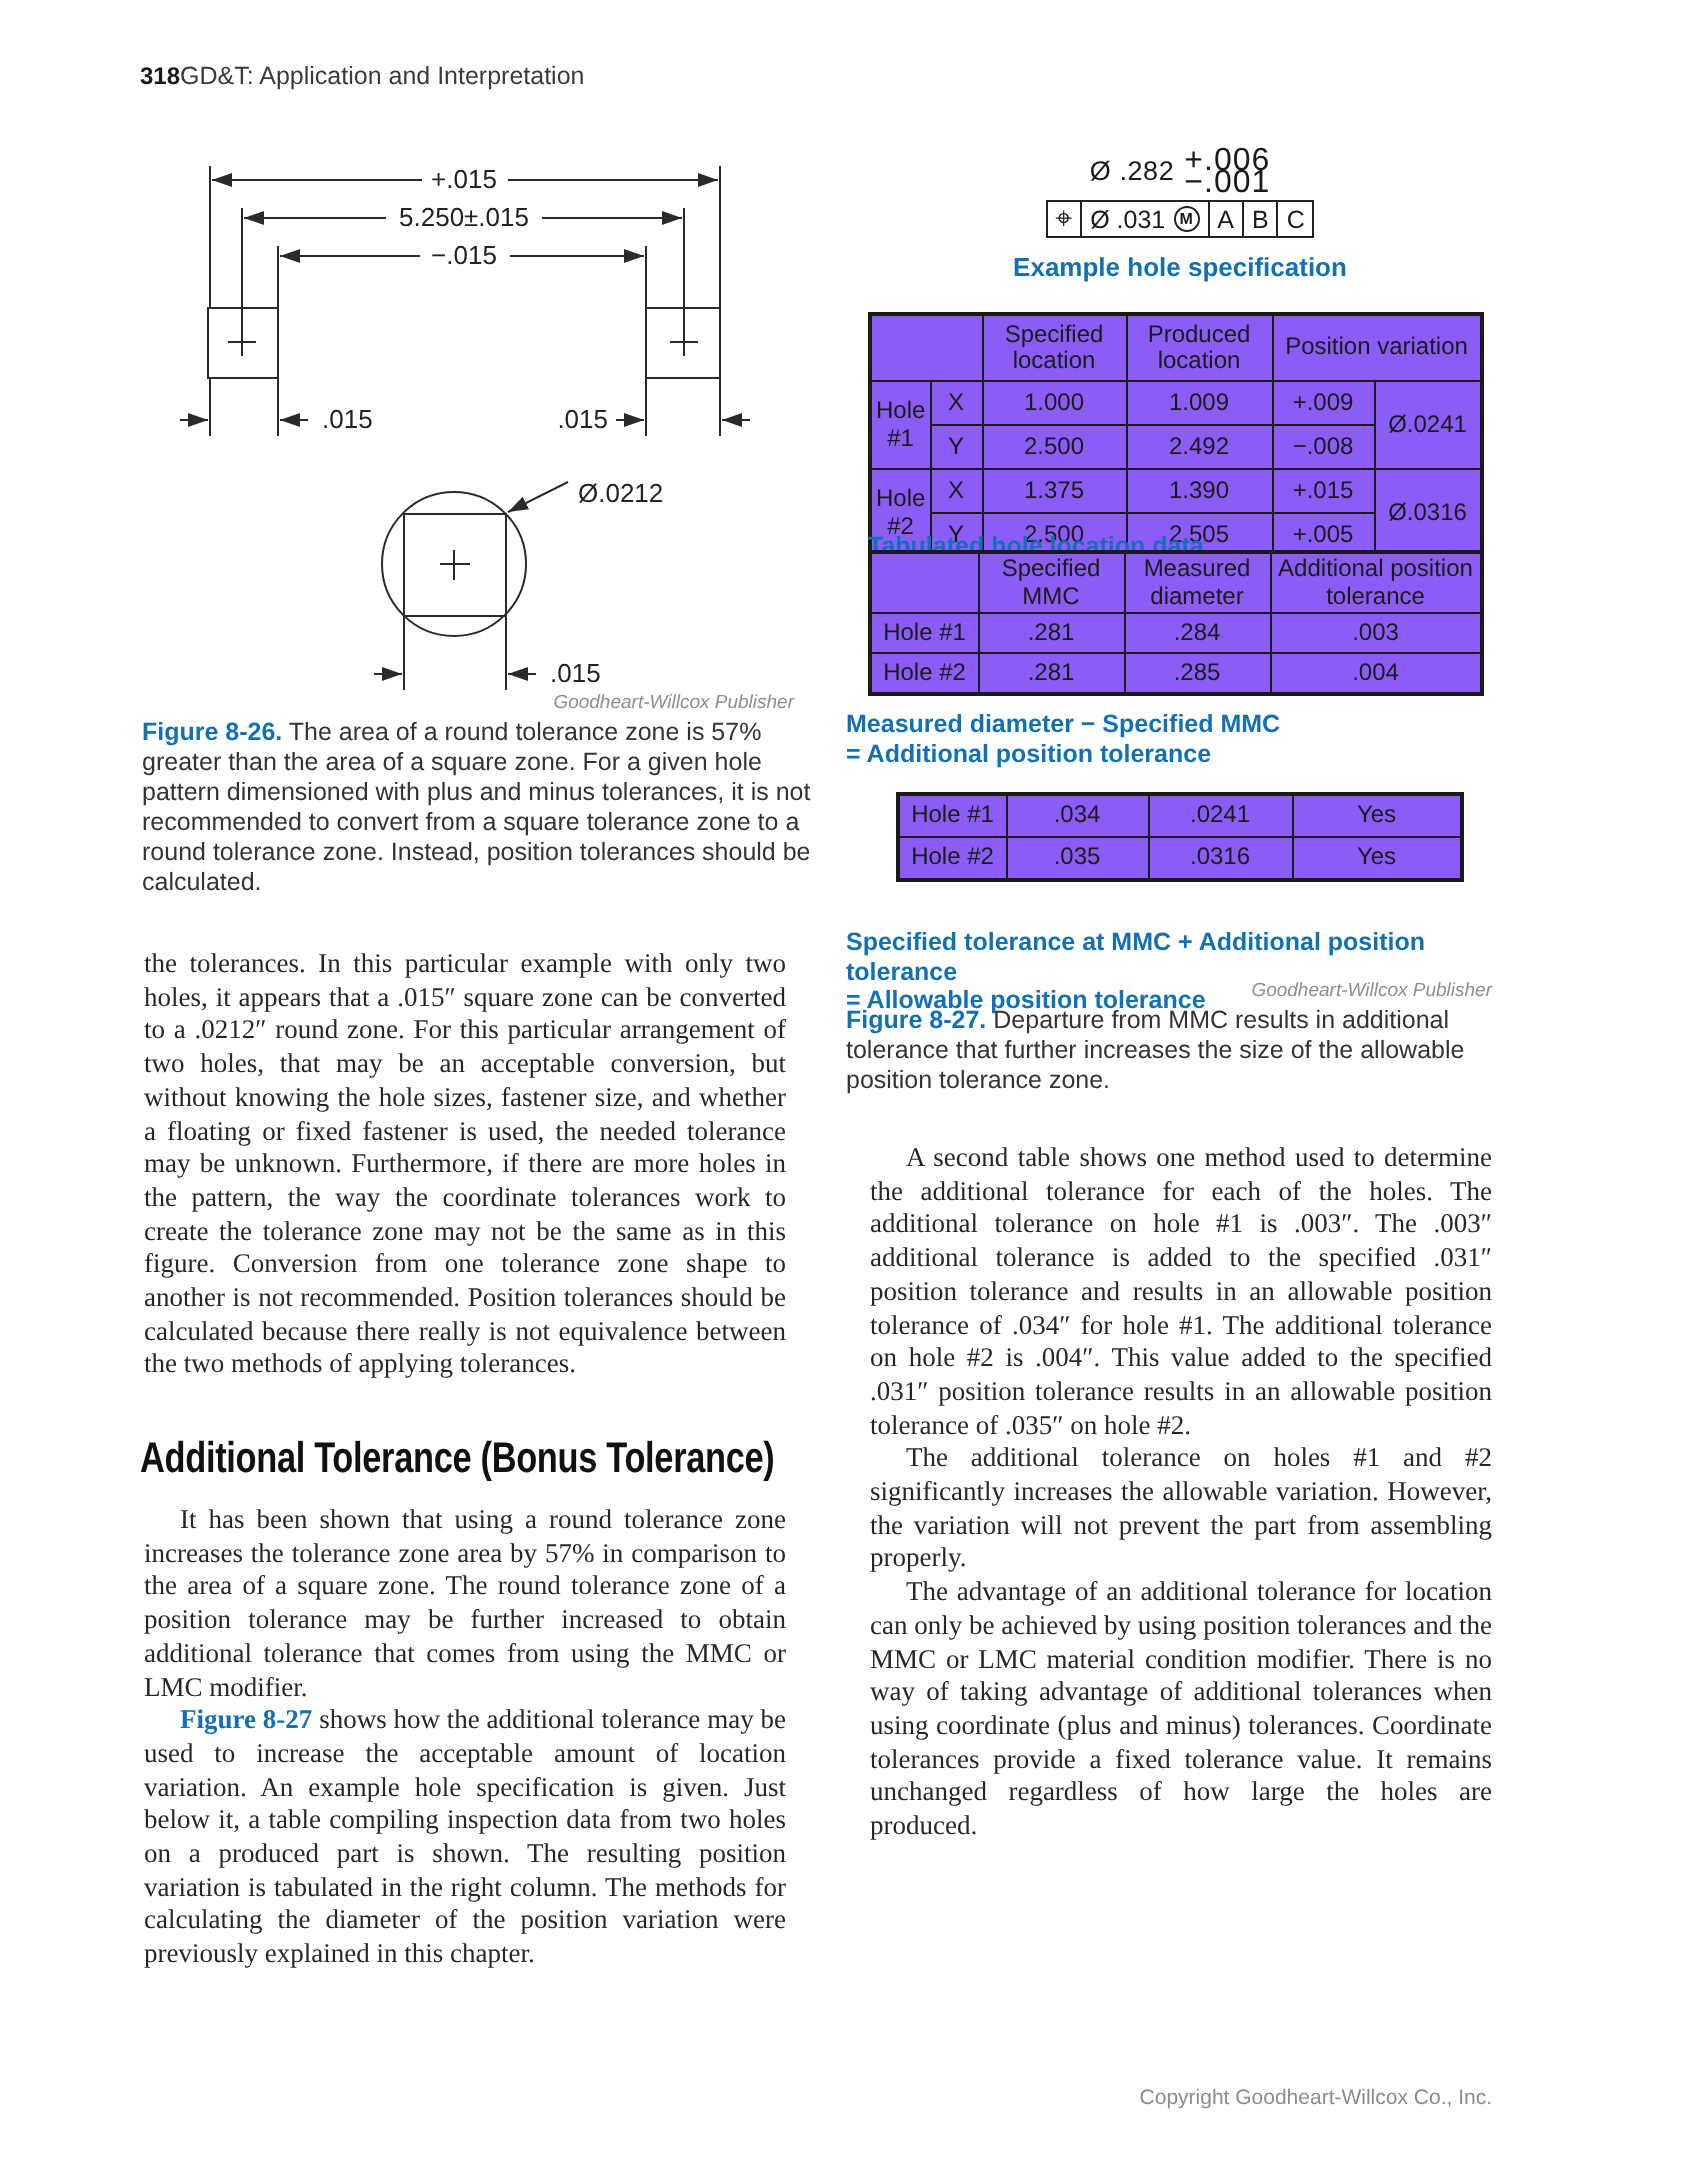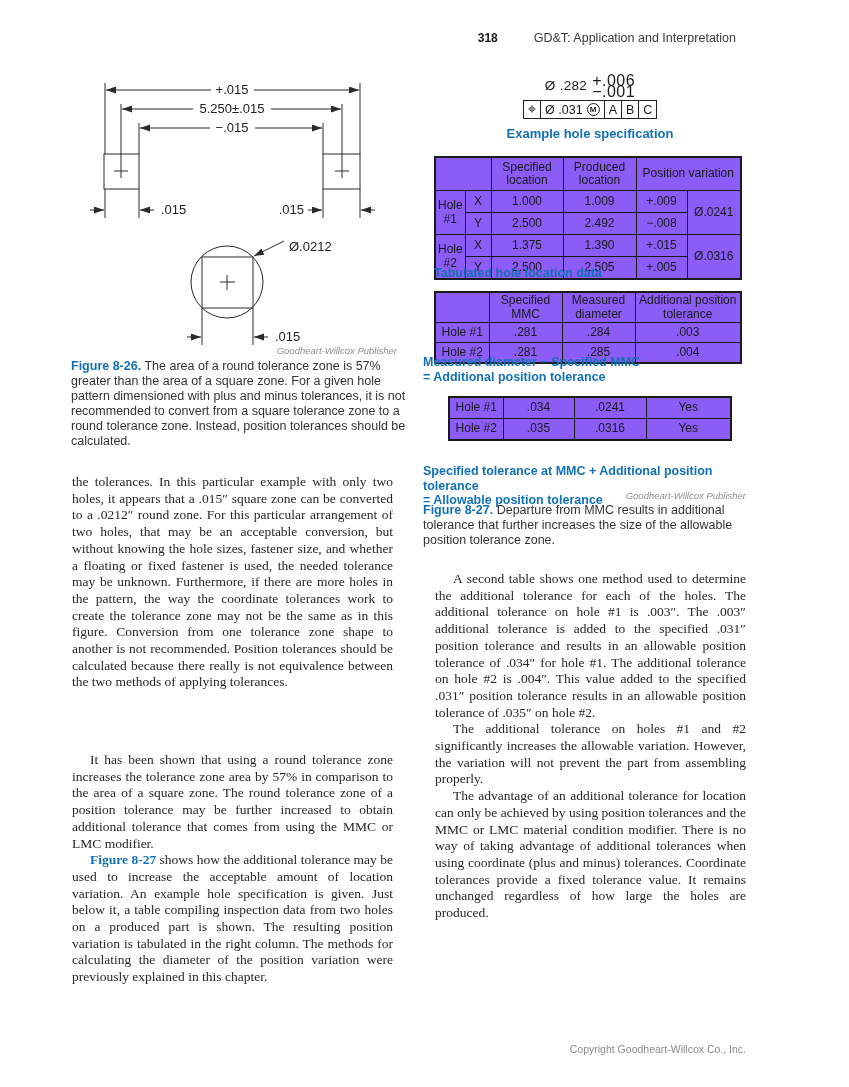--- a/index.html
+++ b/index.html
@@ -1,19 +1,19 @@
 <!DOCTYPE html>
 <html><head>
 <meta charset="utf-8">
 <style>
   html,body{margin:0;padding:0;background:#e8e8e8;}
   .page{position:relative;width:849px;height:1087px;background:#ffffff;overflow:hidden;
         font-family:"Liberation Serif",serif;color:#262626;}
   
-  .runhead{position:absolute;left:70px;right:113px;top:31px;display:flex;justify-content:flex-end;align-items:baseline;gap:36px;}
+  .runhead{position:absolute;left:70px;right:103px;top:31px;display:flex;justify-content:flex-start;align-items:baseline;}
   .pagenum{font-family:"Liberation Sans",sans-serif;font-weight:bold;font-size:12px;color:#1a1a1a;}
   .booktitle{font-family:"Liberation Sans",sans-serif;font-size:12.5px;color:#3a3a3a;}
   .pagefoot{position:absolute;right:103px;top:1043px;font-family:"Liberation Sans",sans-serif;
             font-size:10.5px;color:#8c8c8c;}
   
   .fig26{position:absolute;left:65px;top:75px;}
   
   .figcap{position:absolute;font-family:"Liberation Sans",sans-serif;font-size:12.5px;line-height:15px;color:#333;}
   .cap26{left:71px;top:359px;width:337px;}
   .cap27{left:423px;top:503px;width:323px;}
@@ -44,21 +44,21 @@
          border:1px solid #222;border-radius:50%;font-size:8px;font-weight:bold;margin-left:4px;}
   .bluecap{color:#1271b6;font-weight:bold;font-size:13px;margin-top:7px;}
   
   .dtable{position:absolute;border-collapse:collapse;background:#8b5cf6;table-layout:fixed;
           font-family:"Liberation Sans",sans-serif;font-size:12px;color:#1a1a1a;border:2px solid #1a1a1a;}
   .dtable th,.dtable td{border:1px solid #1a1a1a;text-align:center;font-weight:normal;
           padding:1px 2px;line-height:13.5px;overflow:hidden;}
   .t1{left:434px;top:156px;width:306px;}
   .t1 th{height:30px;}
   .t1 td{height:19px;}
-  .t2{left:434px;top:291px;width:306px;}
+  .t2{left:434px;top:275px;width:306px;}
   .t2 th{height:27px;}
   .t2 td{height:17px;}
   .t3{left:448px;top:396px;width:282px;}
   .t3 th{height:29px;}
   .t3 td{height:18px;}
   .tcap{position:absolute;text-align:left;color:#1271b6;font-weight:bold;
         font-family:"Liberation Sans",sans-serif;font-size:12.5px;line-height:14.5px;}
   .tcap1{left:434px;top:266px;width:306px;}
   .tcap2{left:423px;top:355px;width:323px;}
   .tcap3{left:423px;top:464px;width:323px;}
@@ -129,20 +129,21 @@
     </g>
   </svg>
 
   <div class="figcap cap26"><span class="caplabel">Figure 8-26.</span>
     <span>The area of a round tolerance zone is 57% greater than the area of a square zone. For a given hole pattern dimensioned with plus and minus tolerances, it is not recommended to convert from a square tolerance zone to a round tolerance zone. Instead, position tolerances should be calculated.</span></div>
 
   <div class="body-block lpara1">
     <p>the tolerances. In this particular example with only two holes, it appears that a .015″ square zone can be converted to a .0212″ round zone. For this particular arrangement of two holes, that may be an acceptable conversion, but without knowing the hole sizes, fastener size, and whether a floating or fixed fastener is used, the needed tolerance may be unknown. Furthermore, if there are more holes in the pattern, the way the coordinate tolerances work to create the tolerance zone may not be the same as in this figure. Conversion from one tolerance zone shape to another is not recommended. Position tolerances should be calculated because there really is not equivalence between the two methods of applying tolerances.</p>
   </div>
 
+  <div class="lheading"><span>Additional Tolerance (Bonus Tolerance)</span></div>
 
   <div class="body-block lparas">
     <p class="ind">It has been shown that using a round tolerance zone increases the tolerance zone area by 57% in comparison to the area of a square zone. The round tolerance zone of a position tolerance may be further increased to obtain additional tolerance that comes from using the MMC or LMC modifier.</p>
     <p class="ind"><span class="figref">Figure 8-27</span><span> shows how the additional tolerance may be used to increase the acceptable amount of location variation. An example hole specification is given. Just below it, a table compiling inspection data from two holes on a produced part is shown. The resulting position variation is tabulated in the right column. The methods for calculating the diameter of the position variation were previously explained in this chapter.</span></p>
   </div>
 
   <div class="spec">
     <div class="spec-size">
       <span>Ø .282</span><span class="stack"><span>+.006</span><span>−.001</span></span>
     </div>

